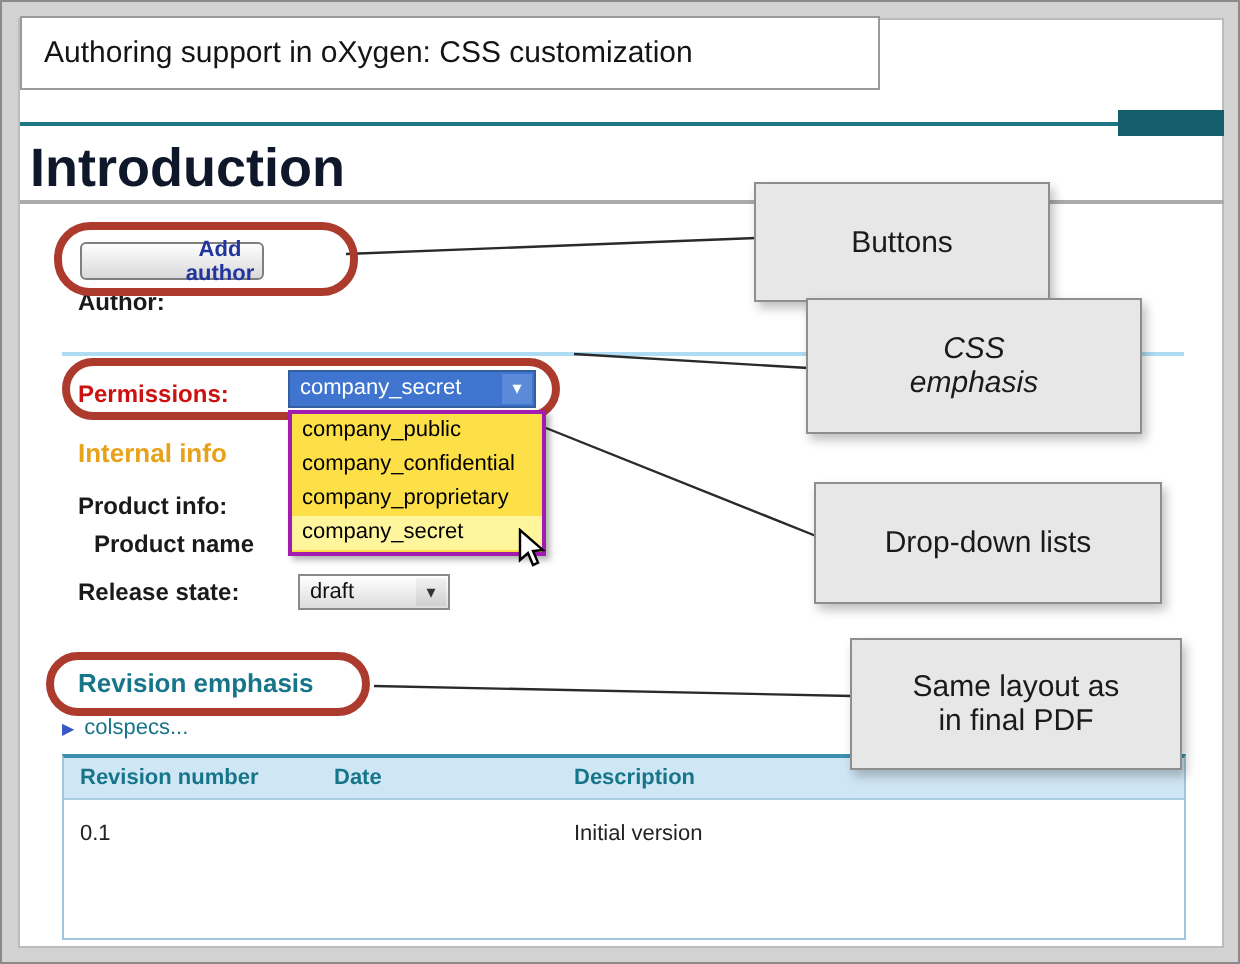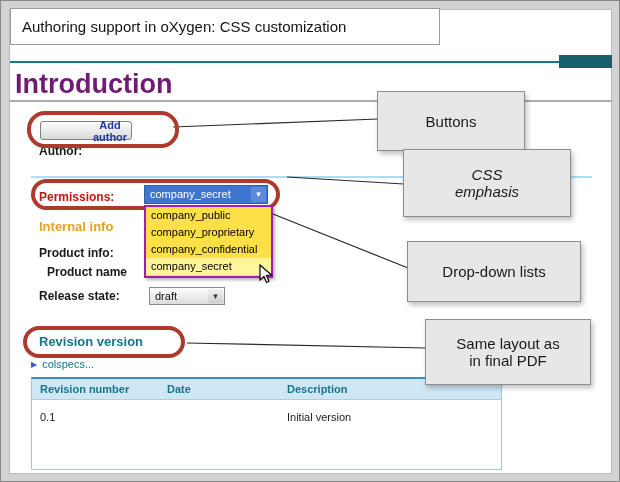--- a/index.html
+++ b/index.html
@@ -7,21 +7,21 @@
   .root { position:relative; width:620px; height:482px; background:#d2d2d2; border:1px solid #8a8a8a; overflow:hidden; }
   .inner { position:absolute; left:8px; top:8px; width:603px; height:465px; background:#ffffff; border:1px solid #bcbcbc; }
   .abs { position:absolute; }
 
   .title-box { left:9px; top:7px; width:430px; height:37px; background:#ffffff; border:1px solid #9a9a9a;
     display:flex; align-items:center; padding-left:11px; font-size:15px; color:#141414; z-index:2; }
 
   .accent-line { left:9px; top:60px; width:602px; height:2px; background:#1e7585; z-index:1; }
   .accent-block { left:558px; top:54px; width:53px; height:13px; background:#155e6b; z-index:1; }
 
-  .doc-heading { left:14px; top:68px; font-size:27px; font-weight:bold; color:#701a75; z-index:2; }
+  .doc-heading { left:14px; top:68px; font-size:27px; font-weight:bold; color:#0f172a; z-index:2; }
   .heading-rule { left:9px; top:99px; width:602px; height:2px; background:#ababab; z-index:1; }
 
   .annotation-oval { border:4px solid #ad3b2d; border-radius:18px; background:transparent; z-index:6; }
   .oval-add-author { left:26px; top:110px; width:152px; height:37px; }
   .oval-permissions { left:30px; top:178px; width:249px; height:31px; }
   .oval-revision { left:22px; top:325px; width:162px; height:32px; }
 
   .btn-add-author { left:39px; top:120px; width:92px; height:19px; border:1px solid #7f7f7f; border-radius:3px;
     background:linear-gradient(#fefefe,#d9d9d9); color:#21359f; font-size:11px; font-weight:bold;
     display:flex; align-items:center; justify-content:center; z-index:3;padding-left:48px; }
@@ -49,21 +49,21 @@
   .lbl-release { left:38px; top:288px; }
   .combo-release { left:148px; top:286px; width:76px; height:18px; background:linear-gradient(#ffffff,#dcdcdc);
     border:1px solid #8a8a8a; font-size:11px; line-height:16px; padding-left:5px; color:#111; z-index:3; }
   .combo-release .combo-arrow { background:linear-gradient(#f2f2f2,#cfcfcf); color:#333; }
 
   .lbl-revision { left:38px; top:333px; font-size:13px; font-weight:bold; color:#17758a; z-index:3; }
 
   .colspecs { left:30px; top:357px; font-size:11px; color:#17758a; z-index:3; display:flex; align-items:center; }
   .colspecs .tri { color:#3a57c8; font-size:8px; margin-right:5px; }
 
-  .history-panel { left:30px; top:376px; width:471px; height:93px; background:#ffffff;
+  .history-panel { left:30px; top:376px; width:562px; height:93px; background:#ffffff;
     border:1px solid #9fc6dc; border-top:2px solid #3c8fae; z-index:2; }
   .history-header { position:absolute; left:0; top:0; right:0; height:21px; background:#cfe6f4; border-bottom:1px solid #a9cfe3; }
   .hh { position:absolute; top:4px; font-size:11px; font-weight:bold; color:#17758a; }
   .hh-0 { left:8px; } .hh-1 { left:135px; } .hh-2 { left:255px; }
   .hc { position:absolute; top:32px; font-size:11px; color:#222; }
   .hc-0 { left:8px; } .hc-2 { left:255px; }
 
   .callout { background:#e7e7e7; border:1px solid #8e8e8e; box-shadow:2px 3px 5px rgba(0,0,0,.25);
     display:flex; align-items:center; justify-content:center; text-align:center; font-size:15px; color:#1a1a1a;
     white-space:pre-line; z-index:8; }
@@ -97,37 +97,37 @@
   <div class="blue-rule abs"></div>
 
   <div class="annotation-oval oval-permissions abs"></div>
   <div class="lbl-permissions abs">Permissions:</div>
   <div class="combo-selected abs">
     <span>company_secret</span>
     <span class="combo-arrow">▾</span>
   </div>
   <div class="open-list abs">
     <div class="opt">company_public</div>
+    <div class="opt">company_confidential</div>
     <div class="opt">company_proprietary</div>
-    <div class="opt">company_confidential</div>
     <div class="opt opt-highlight">company_secret</div>
   </div>
 
   <div class="lbl-internal abs">Internal info</div>
   <div class="form-label lbl-product-info abs">Product info:</div>
   <div class="form-label lbl-product-name abs">Product name</div>
 
   <div class="form-label lbl-release abs">Release state:</div>
   <div class="combo-release abs">
     <span>draft</span>
     <span class="combo-arrow">▾</span>
   </div>
 
   <div class="annotation-oval oval-revision abs"></div>
-  <div class="lbl-revision abs">Revision version</div>
+  <div class="lbl-revision abs">Revision emphasis</div>
 
   <div class="colspecs abs">
     <span class="tri">▶</span>
     <span>colspecs...</span>
   </div>
 
   <div class="history-panel abs">
     <div class="history-header">
       <span class="hh hh-0">Revision number</span>
       <span class="hh hh-1">Date</span>

